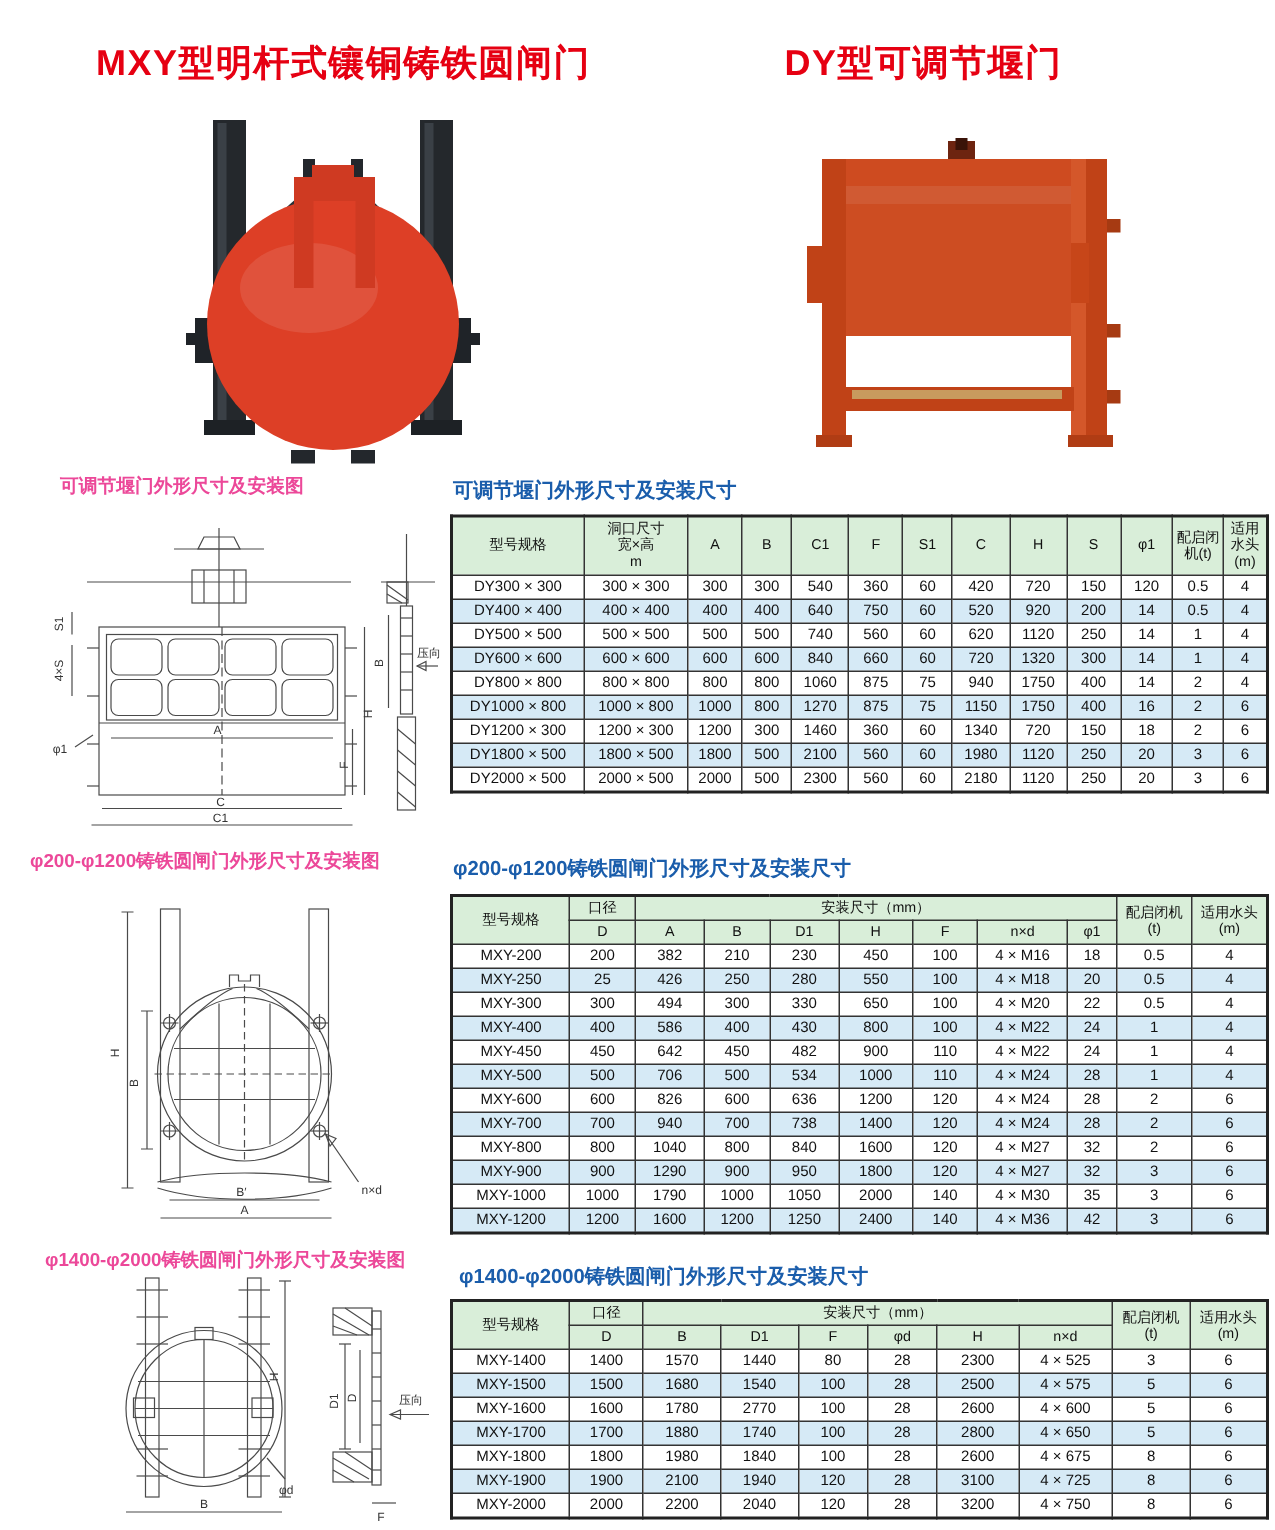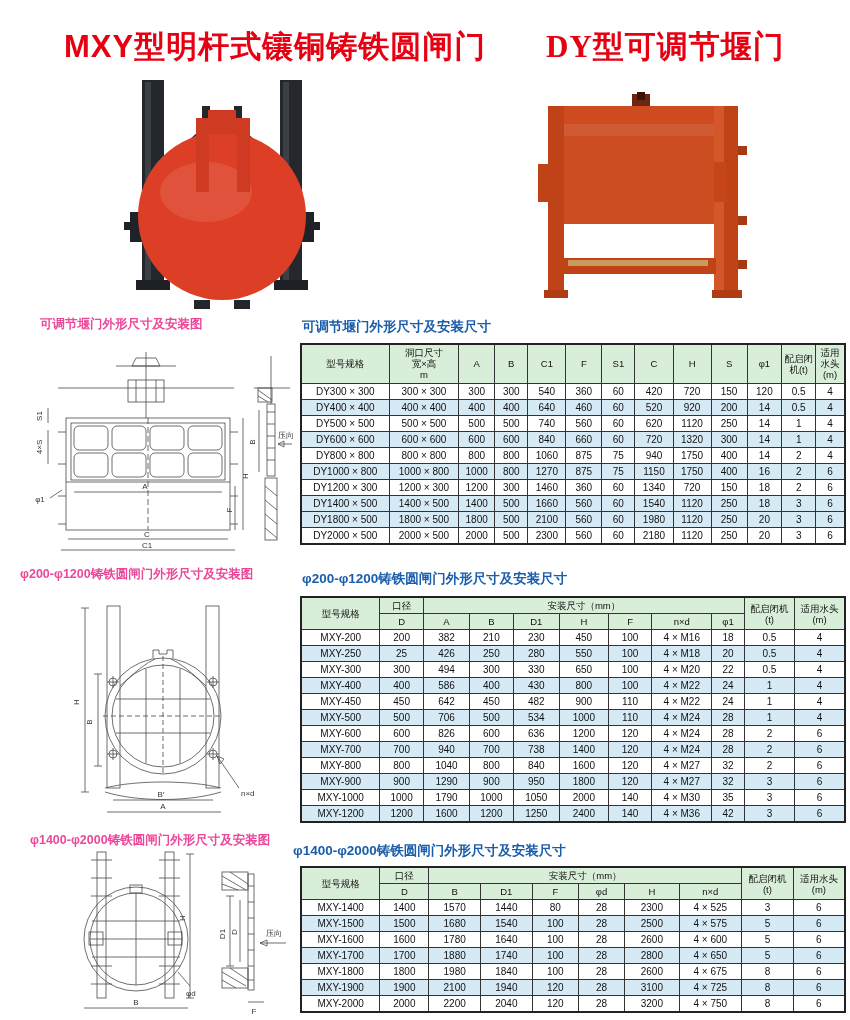--- a/index.html
+++ b/index.html
@@ -3,23 +3,23 @@
 <meta charset="utf-8">
 <style>
   html,body{margin:0;padding:0;}
   body{
     width:850px;height:1020px;position:relative;background:#ffffff;
     font-family:"Liberation Sans","DejaVu Sans",sans-serif;color:#111;
     overflow:hidden;
   }
   .abs{position:absolute;}
   
-  .page-title{font-size:31px;font-weight:bold;color:#e60012;letter-spacing:1px;white-space:nowrap;}
+  .page-title{font-size:24px;font-weight:bold;color:#e60012;letter-spacing:1px;white-space:nowrap;}
   #title-left{left:64px;top:26px;}
-  #title-right{left:546px;top:26px;font-family:Liberation Serif, serif;}
+  #title-right{left:523px;top:26px;}
   
   .drawing-label{font-size:12.5px;font-weight:bold;color:#ec4899;white-space:nowrap;}
   .table-title{font-size:13.5px;font-weight:bold;color:#1a5dab;white-space:nowrap;}
   
   .table-wrap{width:546px;}
   table.dim-table{border-collapse:collapse;width:100%;table-layout:fixed;background:#fff;border:2px solid #222;}
   table.dim-table th{
     background:#d9eed9;border:1px solid #333;font-weight:normal;
     font-size:9.5px;line-height:1.18;padding:2px 0;white-space:pre-line;
     text-align:center;vertical-align:middle;color:#111;
@@ -241,21 +241,21 @@
           <td>120</td>
           <td>0.5</td>
           <td>4</td>
         </tr>
         <tr class="alt">
           <td>DY400 × 400</td>
           <td>400 × 400</td>
           <td>400</td>
           <td>400</td>
           <td>640</td>
-          <td>460</td>
+          <td>750</td>
           <td>60</td>
           <td>520</td>
           <td>920</td>
           <td>200</td>
           <td>14</td>
           <td>0.5</td>
           <td>4</td>
         </tr>
         <tr>
           <td>DY500 × 500</td>
@@ -323,35 +323,20 @@
           <td>1200</td>
           <td>300</td>
           <td>1460</td>
           <td>360</td>
           <td>60</td>
           <td>1340</td>
           <td>720</td>
           <td>150</td>
           <td>18</td>
           <td>2</td>
-          <td>6</td>
-        </tr>
-        <tr class="alt">
-          <td>DY1400 × 500</td>
-          <td>1400 × 500</td>
-          <td>1400</td>
-          <td>500</td>
-          <td>1660</td>
-          <td>560</td>
-          <td>60</td>
-          <td>1540</td>
-          <td>1120</td>
-          <td>250</td>
-          <td>18</td>
-          <td>3</td>
           <td>6</td>
         </tr>
         <tr class="alt">
           <td>DY1800 × 500</td>
           <td>1800 × 500</td>
           <td>1800</td>
           <td>500</td>
           <td>2100</td>
           <td>560</td>
           <td>60</td>
@@ -697,21 +682,21 @@
     <line x1="200" y1="54" x2="200" y2="116"></line>
     <text x="197" y="86" transform="rotate(-90 197 86)" text-anchor="middle">D</text>
     <text x="226" y="90">压向</text>
     <line x1="246" y1="97" x2="220" y2="97"></line>
     <polygon points="220,97 227,94 227,100" fill="#4a4a4a"></polygon>
     <line x1="208" y1="156" x2="224" y2="156"></line>
     <text x="214" y="168" text-anchor="middle">F</text>
   </svg>
 </div>
 
-<div class="abs table-title" style="left:293px;top:842px;">φ1400-φ2000铸铁圆闸门外形尺寸及安装尺寸</div>
+<div class="abs table-title" style="left:306px;top:842px;">φ1400-φ2000铸铁圆闸门外形尺寸及安装尺寸</div>
 <div class="abs table-wrap" style="left:300px;top:866px;">
     <table class="dim-table">
       <colgroup>
         <col style="width: 14.5%;">
         <col style="width: 9%;">
         <col style="width: 9.5%;">
         <col style="width: 9.5%;">
         <col style="width: 8.5%;">
         <col style="width: 8.5%;">
         <col style="width: 10%;">
@@ -761,21 +746,21 @@
           <td>28</td>
           <td>2500</td>
           <td>4 × 575</td>
           <td>5</td>
           <td>6</td>
         </tr>
         <tr>
           <td>MXY-1600</td>
           <td>1600</td>
           <td>1780</td>
-          <td>1640</td>
+          <td>2770</td>
           <td>100</td>
           <td>28</td>
           <td>2600</td>
           <td>4 × 600</td>
           <td>5</td>
           <td>6</td>
         </tr>
         <tr class="alt">
           <td>MXY-1700</td>
           <td>1700</td>

